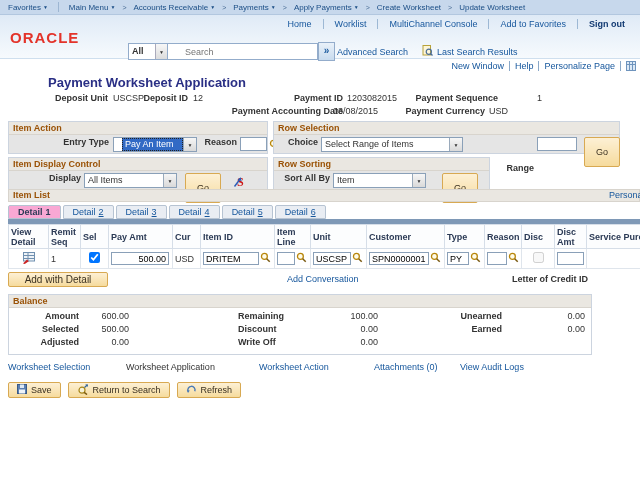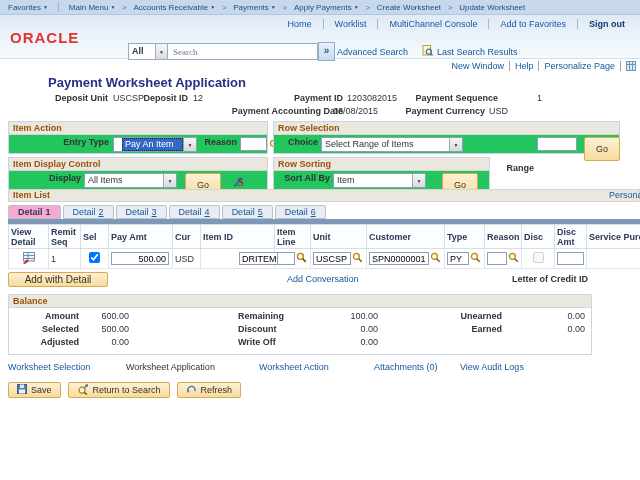--- a/index.html
+++ b/index.html
@@ -17,21 +17,21 @@
   
   .hdr { position:relative; height:44px; background:linear-gradient(180deg,#dfeaf6 0%,#ecf3fa 55%,#f6fafd 100%); border-bottom:1px solid #cfdfee; }
   .logo { position:absolute; left:10px; top:14px; font-size:15px; font-weight:bold; letter-spacing:1px; color:#e3332a; }
   .hnav { position:absolute; top:4px; right:4px; display:flex; align-items:center; font-size:9px; }
   .hnav .hlink { color:#15569c; text-decoration:none; padding:0 11px; border-right:1px solid #9db8d4; cursor:pointer; }
   .hnav .hlink.last { border-right:none; font-weight:bold; color:#123a72; }
   .srch { position:absolute; left:128px; top:27px; display:flex; align-items:center; }
   .scope { display:inline-flex; border:1px solid #93accb; background:#fff; height:17px; width:40px; }
   .scope-txt { flex:1; padding:2px 3px; font-size:9px; font-weight:bold; }
   .scope-btn { width:12px; background:linear-gradient(#f7f7f7,#dcdcdc); border-left:1px solid #aab; font-size:5px; display:flex; align-items:center; justify-content:center; }
-  .srch input { width:150px; height:17px; border:1px solid #93accb; border-left:none; font-size:9px; padding:0 5px; font-family:Liberation Serif, serif; }
+  .srch input { width:150px; height:17px; border:1px solid #93accb; border-left:none; font-size:9px; padding:0 17px; font-family:Liberation Sans, sans-serif; }
   .srch-go { width:17px; height:19px; background:linear-gradient(#e9f1f9,#c8dbee); border:1px solid #93accb; color:#1a5a9e; font-weight:bold; font-size:10px; line-height:16px; text-align:center; cursor:pointer; }
   .adv { position:absolute; left:337px; top:30px; display:flex; align-items:center; gap:4px; font-size:9px; }
   .adv a { color:#15569c; text-decoration:none; cursor:pointer; }
   .adv .gap { width:6px; }
 
   
   .plinks { display:flex; justify-content:flex-end; align-items:flex-start; padding:2px 4px 0 0; font-size:9px; color:#15569c; height:13px; }
   .plinks .pl { padding:0 5px; border-left:1px solid #8aa8c8; text-decoration:none; color:#15569c; cursor:pointer; }
   .plinks .pl.first { border-left:none; }
   .plinks .pic { padding-left:5px; border-left:1px solid #8aa8c8; display:flex; align-items:center; }
@@ -51,37 +51,37 @@
   .f-ps-l  { left:413px; width:85px; text-align:right; }
   .f-ps-v  { left:537px; }
   .row2 { top:13px; }
   .f-pad-l { left:180px; width:163px; text-align:right; }
   .f-pad-v { left:333px; }
   .f-pc-l  { left:405px; width:80px; text-align:right; }
   .f-pc-v  { left:489px; }
 
   
   .boxes { position:relative; height:64px; margin-top:1px; }
-  .gbox { position:absolute; border:1px solid #ccd4df; background:#22c55e; }
+  .gbox { position:absolute; border:1px solid #ccd4df; background:#e5e5e5; }
   .gbar { height:13px; background:#eae7e1; border-bottom:1px solid #d8d4cd; color:#9a5206; font-weight:bold; font-size:9px; line-height:12px; padding:0 4px; }
   .gbody { position:relative; height:16px; margin-top:2px; }
   .gbody span.albl { position:absolute; font-weight:bold; white-space:nowrap; }
   #b-ia { left:8px; top:0; width:260px; height:33px; }
   #b-rs { left:273px; top:0; width:347px; height:33px; }
   #b-id { left:8px; top:36px; width:260px; height:33px; }
   #b-so { left:273px; top:36px; width:217px; height:33px; }
 
   .sel { position:absolute; display:flex; border:1px solid #8aa0b8; background:#fff; height:15px; }
   .sel-txt { flex:1; padding:1px 3px; font-size:9px; white-space:nowrap; overflow:hidden; }
   .sel-txt.hl { background:#316ac5; color:#fff; outline:1px dotted #222; outline-offset:-1px; }
   .sel-btn { width:13px; background:linear-gradient(#f6f6f6,#d9d9d9); border-left:1px solid #9aaabb; font-size:5px; display:flex; align-items:center; justify-content:center; color:#333; }
 
   .tin { position:absolute; height:14px; border:1px solid #8aa0b8; font-size:9px; padding:0 2px; font-family:inherit; }
   .mag { position:absolute; top:2px; cursor:pointer; }
-  .btn-go { position:absolute; height:24px; font-size:9px; line-height:13px; padding:0 11px; background:linear-gradient(#fdf0d5,#f6db9d); border:1px solid #d8a952; border-radius:2px; color:#3a3020; cursor:pointer; font-family:inherit; }
+  .btn-go { position:absolute; height:30px; font-size:9px; line-height:13px; padding:0 11px; background:linear-gradient(#fdf0d5,#f6db9d); border:1px solid #d8a952; border-radius:2px; color:#3a3020; cursor:pointer; font-family:inherit; }
 
   
   .list-bar { position:relative; margin:4px 0 0 8px; width:632px; height:13px; background:#eae7e1; border:1px solid #d8d4cd; color:#9a5206; font-weight:bold; font-size:9px; line-height:11px; padding:0 4px; }
   .personalize { position:absolute; left:600px; top:0; color:#15569c; font-weight:normal; text-decoration:none; white-space:nowrap; cursor:pointer; }
   .tabs { display:flex; margin:3px 0 0 8px; height:14px; font-size:9px; }
   .tab { padding:0 9px; line-height:13px; border:1px solid #b6c3d2; background:#e9edf3; color:#15569c; margin-right:2px; border-radius:2px 2px 0 0; cursor:pointer; text-decoration:none; white-space:nowrap; }
   .tab.active { background:#f9a8d4; color:#2b3a55; font-weight:bold; }
   .tab .num { margin-left:3px; }
   .tab:not(.active) .num { text-decoration:underline; }
   .grid-strip { margin-left:8px; width:632px; height:5px; background:#7e98b6; }
@@ -341,21 +341,21 @@
                 <line x1="1.5" y1="7.5" x2="12.5" y2="7.5" stroke="#7090b0"></line>
                 <line x1="6" y1="1.5" x2="6" y2="10" stroke="#7090b0"></line>
                 <path d="M1 12.5 L5 8.5 L6.8 10.3 L2.8 12.9 Z" fill="#cc2222"></path>
               </svg></span></td>
       <td>1</td>
       <td class="c"><input type="checkbox" checked="" style=""></td>
       <td class="r"><input class="cin" style="width: 58px;" value="500.00"></td>
       <td>USD</td>
       <td>
             <span class="cell-flex">
-              <input class="cin" style="width: 56px; margin-left: 36px;" value="DRITEM">
+              <input class="cin" style="width: 56px;" value="DRITEM">
               <span><svg width="11" height="11" viewBox="0 0 12 12">
                   <circle cx="4.8" cy="4.8" r="3.2" fill="#fffbe8" stroke="#b8860b" stroke-width="1.4"></circle>
                   <line x1="7.3" y1="7.3" x2="10.6" y2="10.6" stroke="#7a5a10" stroke-width="1.6"></line>
                 </svg></span>
             </span>
           </td>
       <td>
             <span class="cell-flex">
               <input class="cin" style="width: 18px;" value="">
               <span><svg width="11" height="11" viewBox="0 0 12 12">

